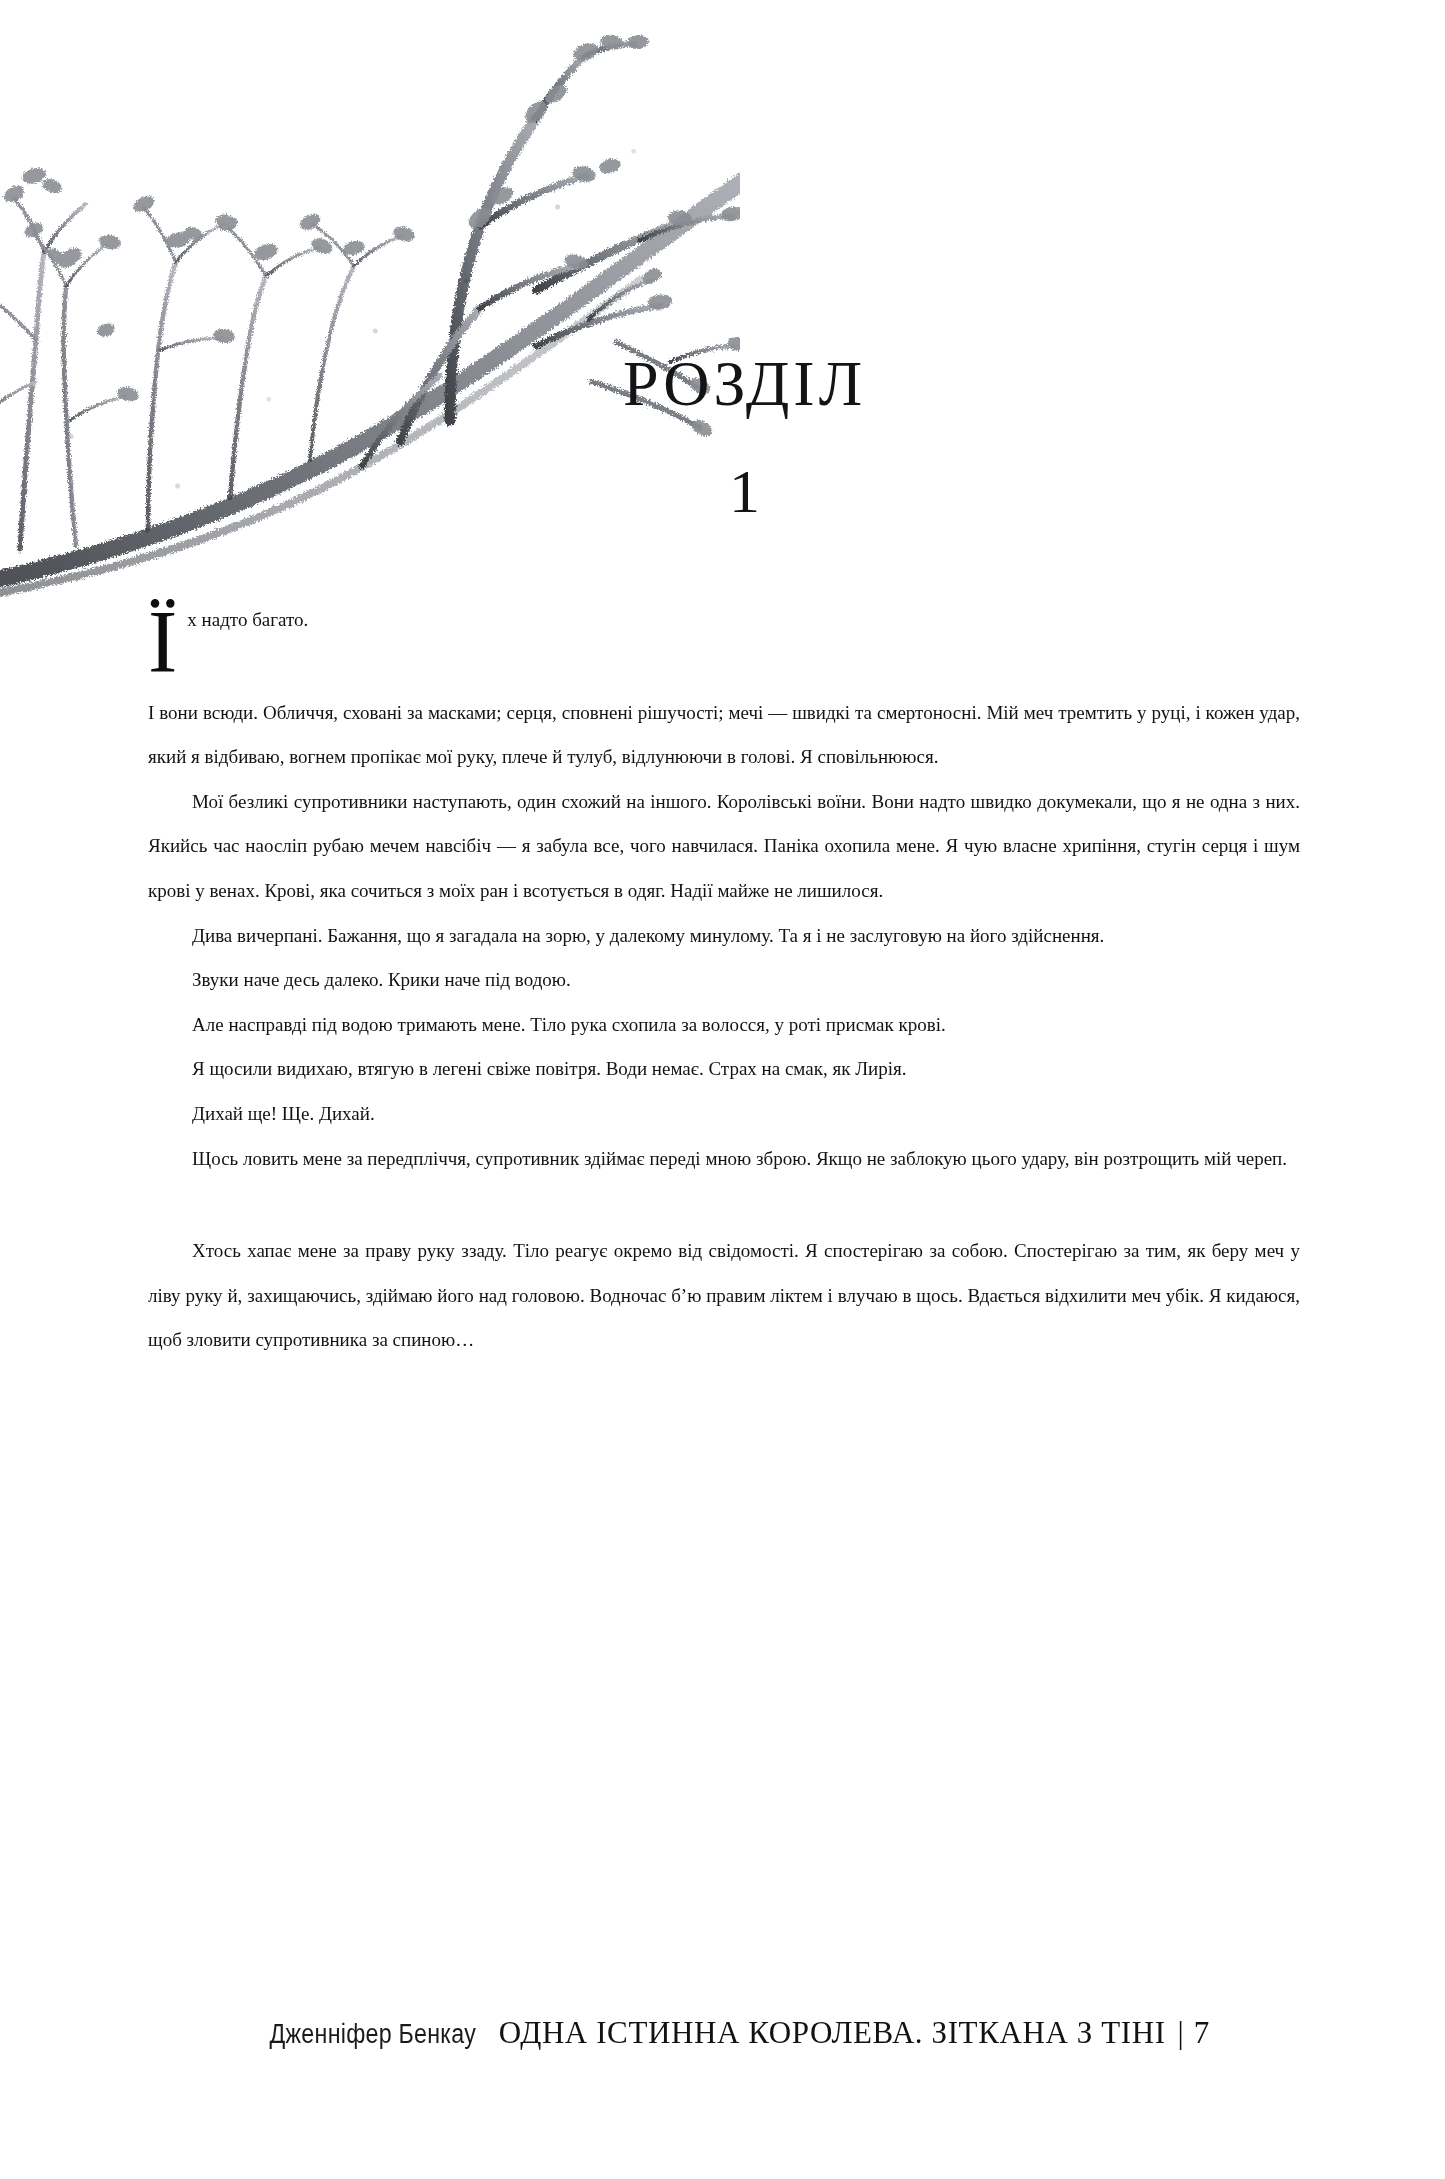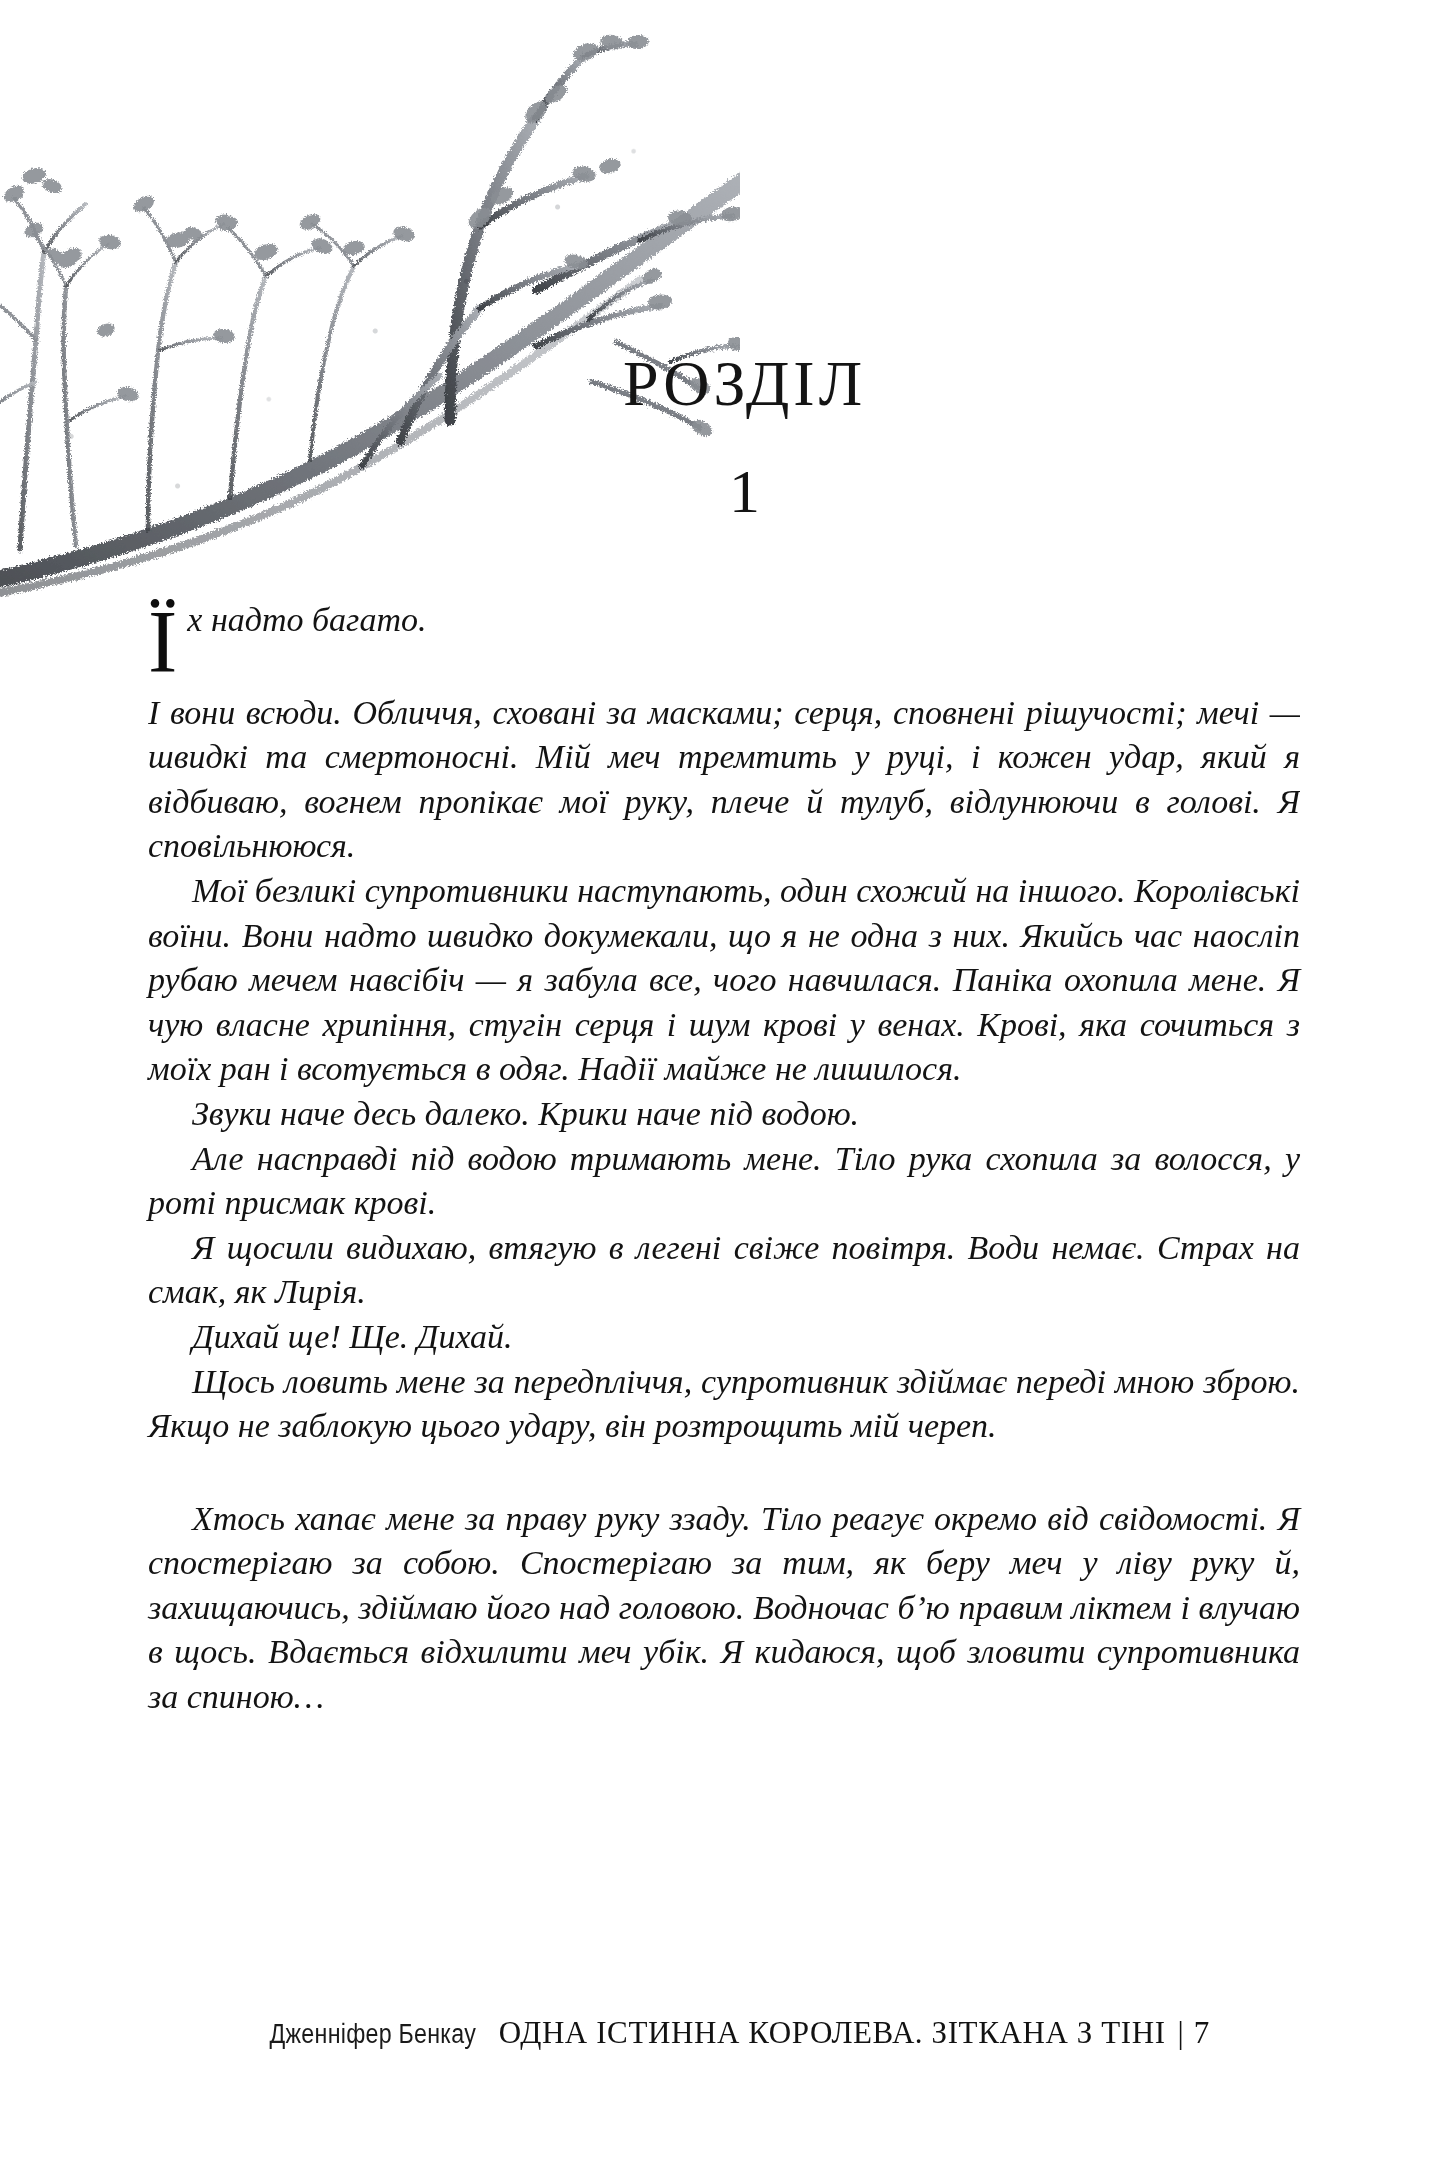--- a/index.html
+++ b/index.html
@@ -78,29 +78,28 @@
 
   
   .body-col {
     position: absolute;
     left: 148px;
     top: 598px;
     width: 1152px;
   }
   .body-col p {
     margin: 0;
-    font-size: 34px;
+    font-size: 19px;
     line-height: 44.6px;
     text-align: justify;
     text-justify: inter-word;
     text-indent: 44px;
     hyphens: auto;
     -webkit-hyphens: auto;
     color: #131313;
-    font-style: italic;
   }
   .body-col p.first {
     text-indent: 0;
   }
   .body-col p:last-child { text-align-last: left; margin-top: 48px; }
 
   
   .dropcap {
     float: left;
     font-family: "Liberation Serif", "DejaVu Serif", serif;
@@ -275,20 +274,21 @@
 
   <div class="body-col">
 
     <div class="opening-block">
       <span class="dropcap">Ї</span>
       <p class="first">х надто багато.</p>
       <p class="first">І вони всюди. Обличчя, сховані за масками; серця, сповнені рішучості; мечі — швидкі та смертоносні. Мій меч тремтить у руці, і кожен удар, який я відбиваю, вогнем пропікає мої руку, плече й тулуб, відлунюючи в голові. Я сповільнююся.</p>
     </div>
 
     <p>Мої безликі супротивники наступають, один схожий на іншого. Королівські воїни. Вони надто швидко докумекали, що я не одна з них. Якийсь час наосліп рубаю мечем навсібіч — я забула все, чого навчилася. Паніка охопила мене. Я чую власне хрипіння, стугін серця і шум крові у венах. Крові, яка сочиться з моїх ран і всотується в одяг. Надії майже не лишилося.</p>
+    <p>Дива вичерпані. Бажання, що я загадала на зорю, у далекому минулому. Та я і не заслуговую на його здійснення.</p>
     <p>Звуки наче десь далеко. Крики наче під водою.</p>
     <p>Але насправді під водою тримають мене. Тіло рука схопила за волосся, у роті присмак крові.</p>
     <p>Я щосили видихаю, втягую в легені свіже повітря. Води немає. Страх на смак, як Лирія.</p>
     <p>Дихай ще! Ще. Дихай.</p>
     <p>Щось ловить мене за передпліччя, супротивник здіймає переді мною зброю. Якщо не заблокую цього удару, він розтрощить мій череп.</p>
     <p>Хтось хапає мене за праву руку ззаду. Тіло реагує окремо від свідомості. Я спостерігаю за собою. Спостерігаю за тим, як беру меч у ліву руку й, захищаючись, здіймаю його над головою. Водночас б’ю правим ліктем і влучаю в щось. Вдається відхилити меч убік. Я кидаюся, щоб зловити супротивника за спиною…</p>
   </div>
 
   <div class="footer">
     <span class="footer-author">Дженніфер Бенкау</span><span class="footer-title">ОДНА ІСТИННА КОРОЛЕВА. ЗІТКАНА З ТІНІ</span><span class="footer-sep">|</span><span class="footer-page">7</span>

